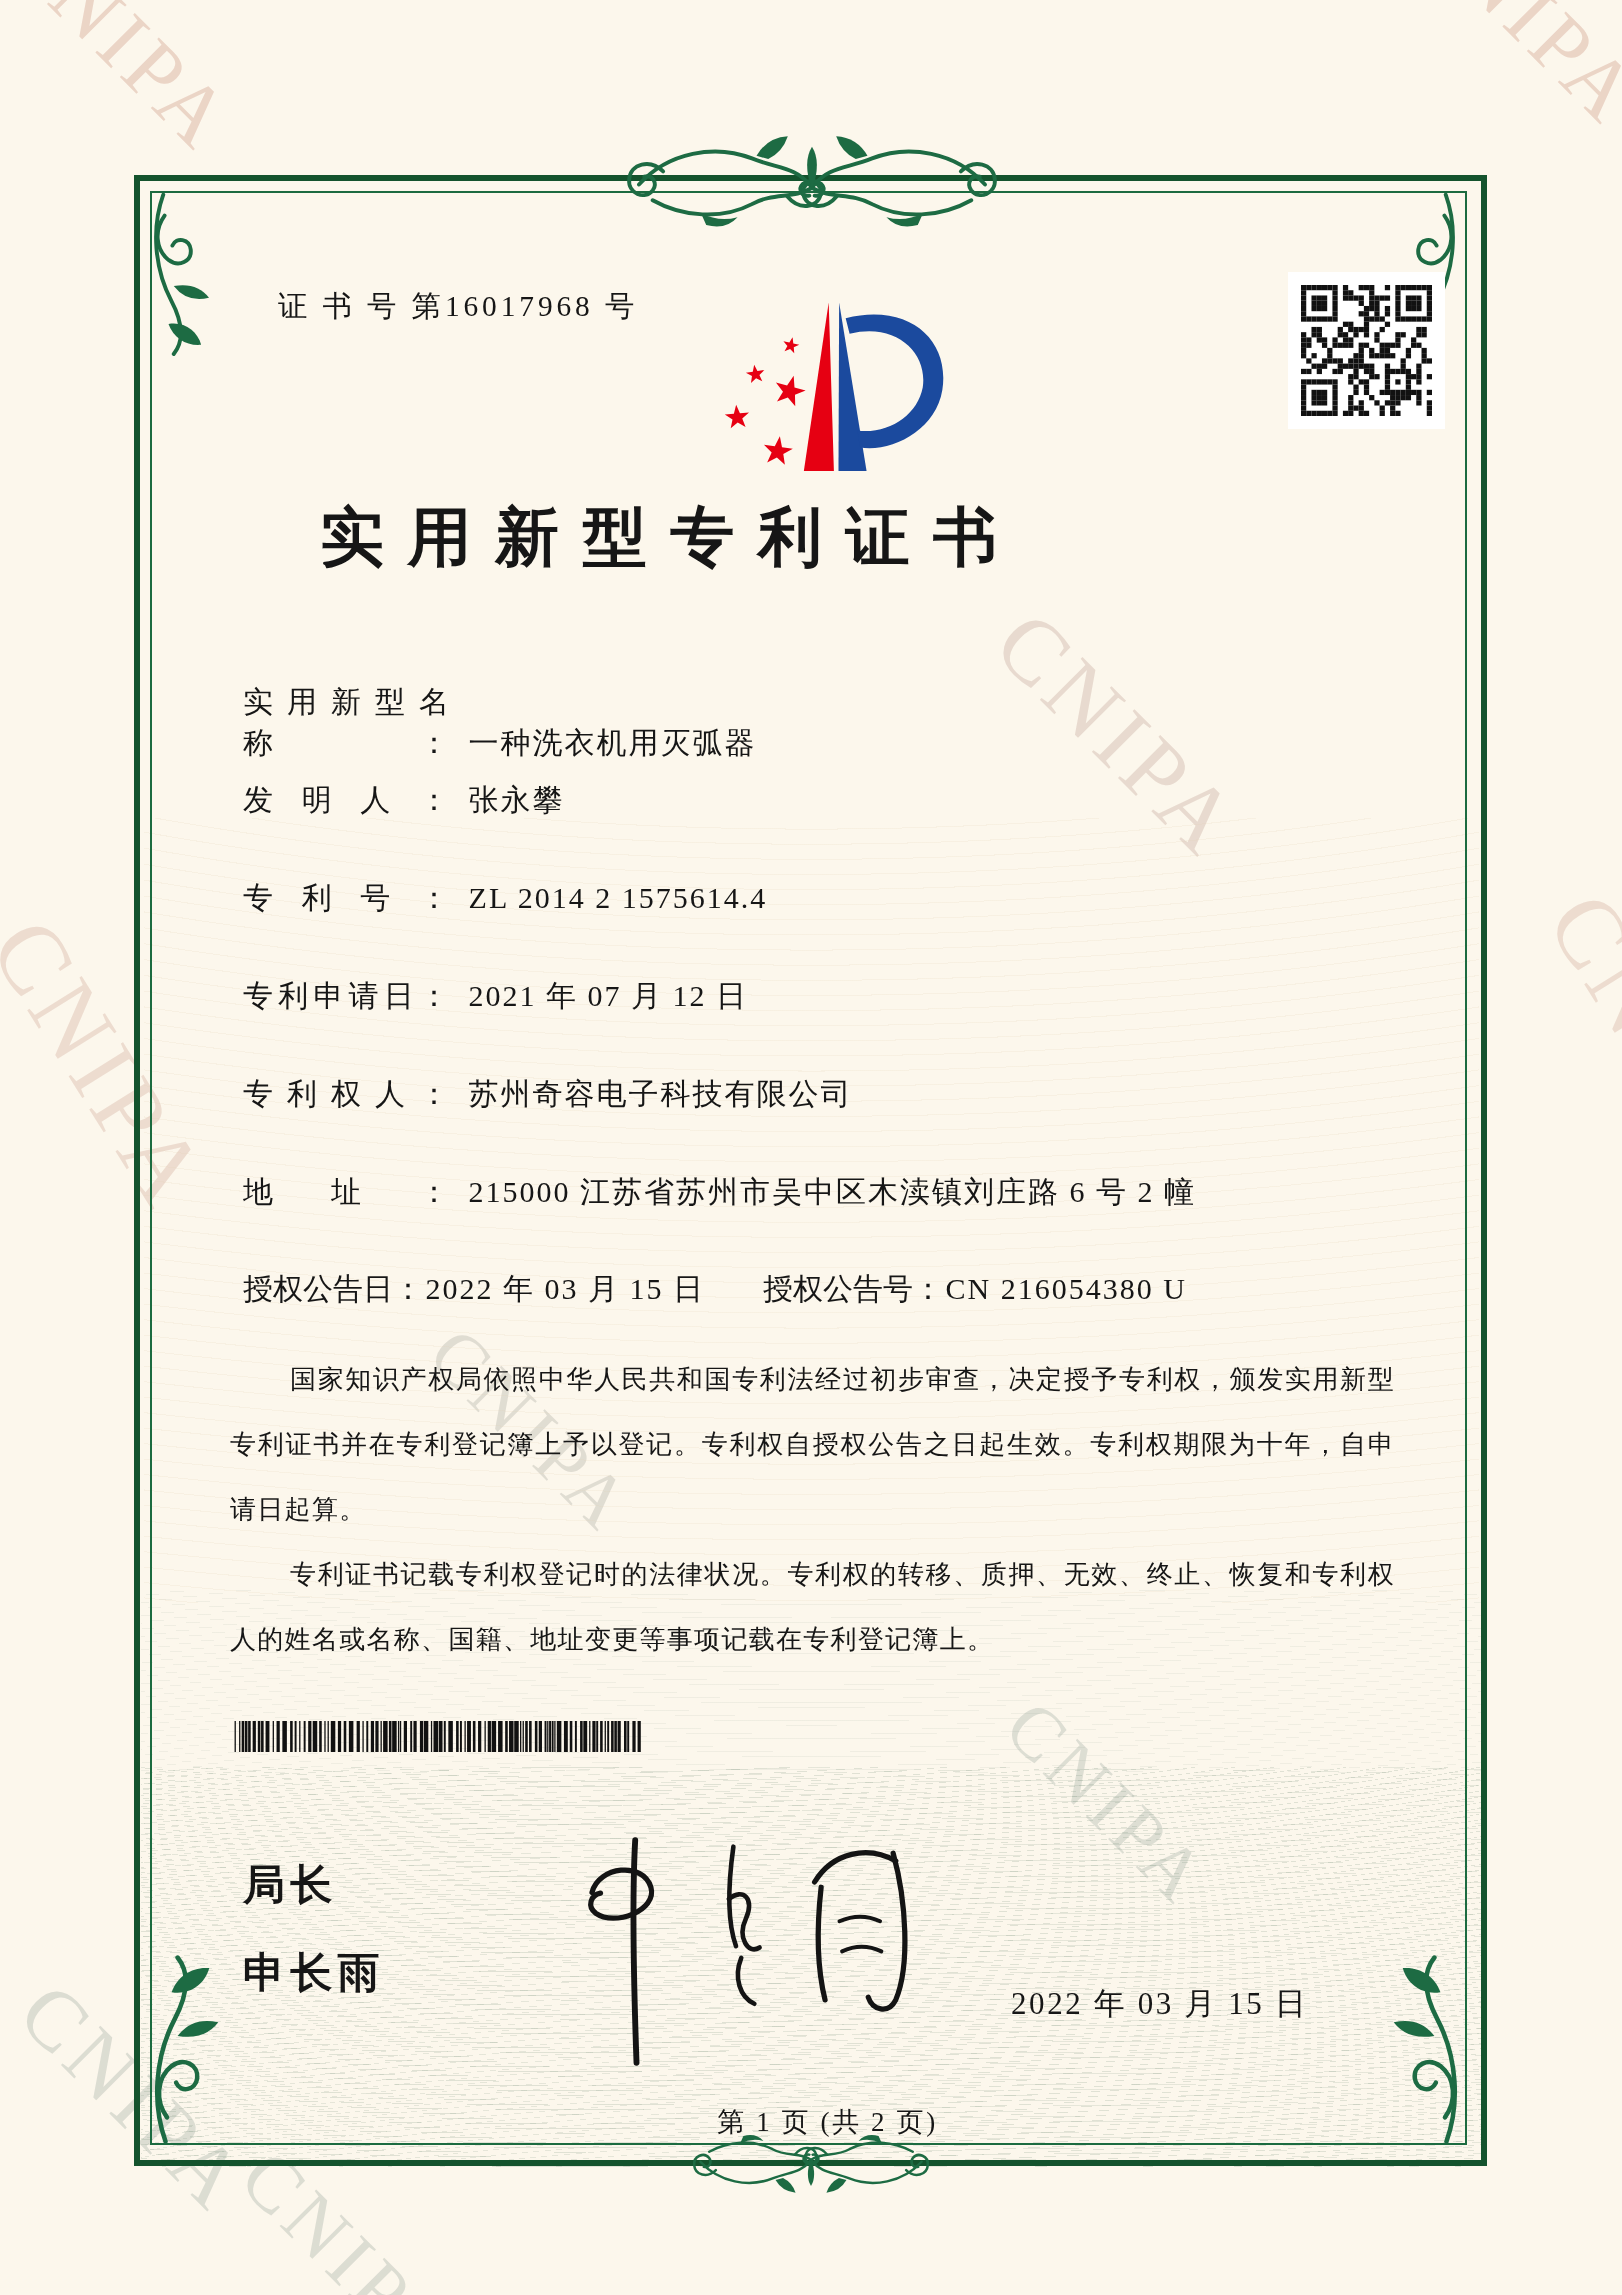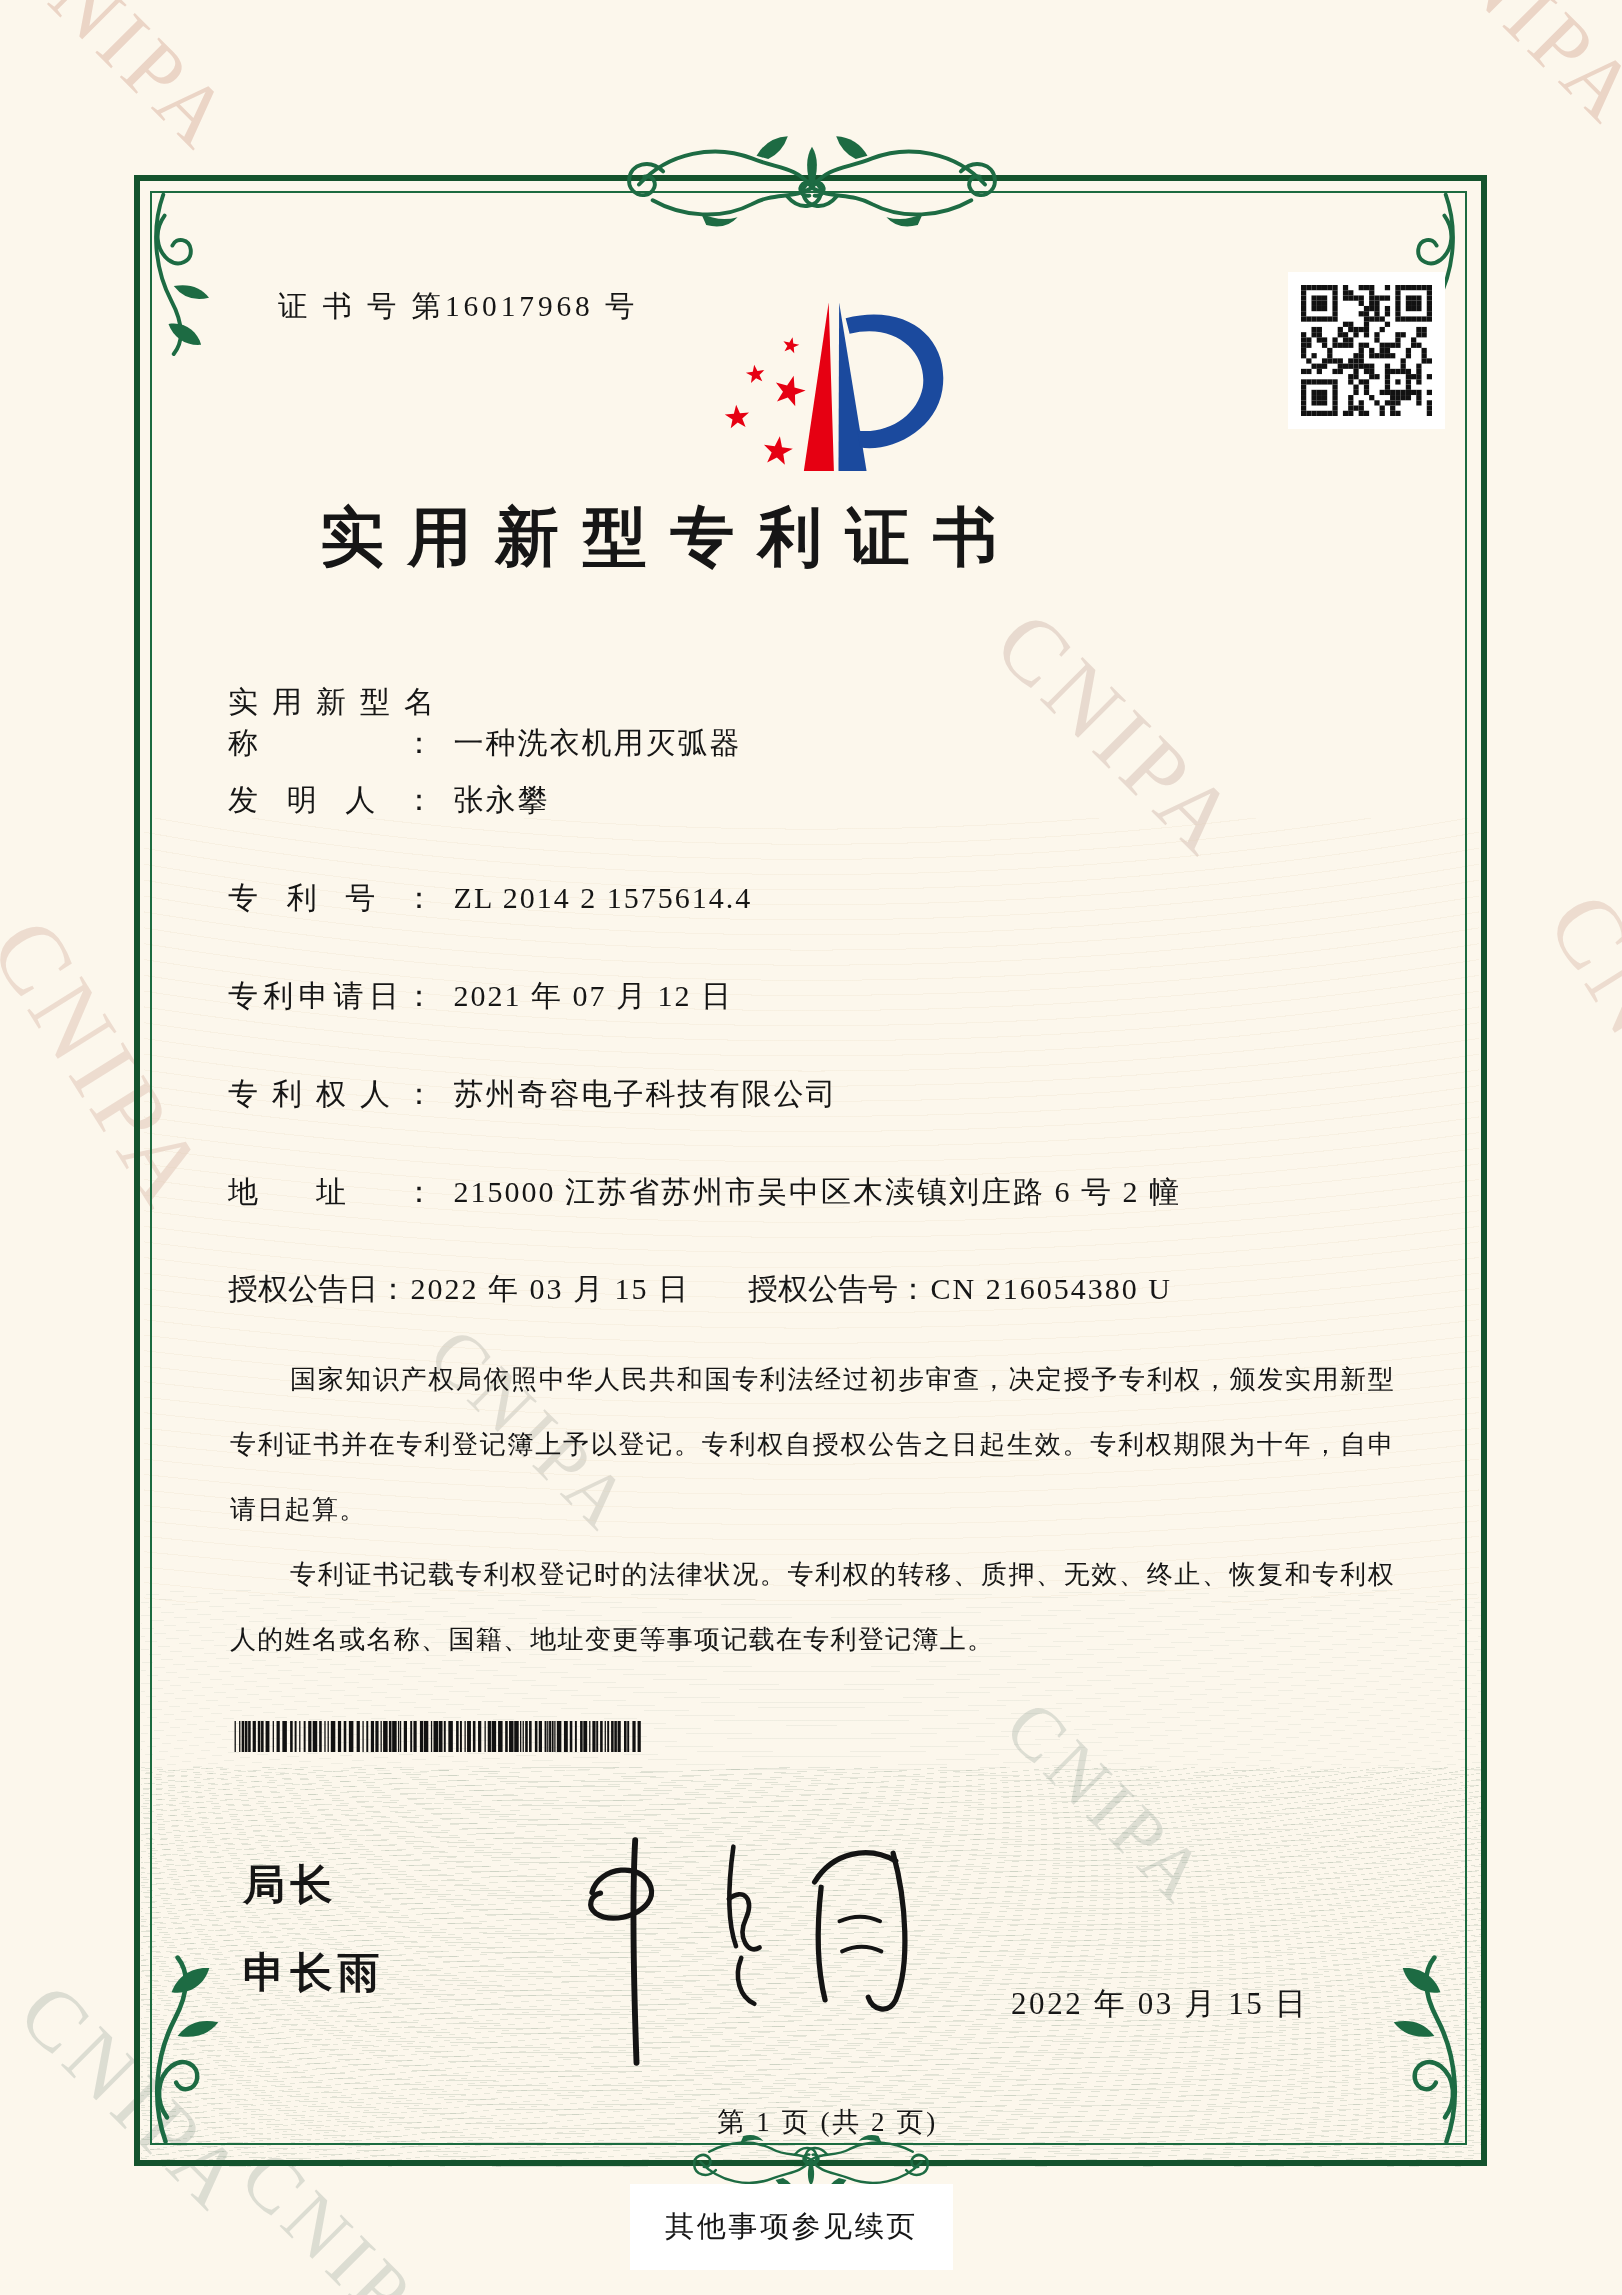--- a/index.html
+++ b/index.html
@@ -18,21 +18,21 @@
   .frame-outer{position:absolute;left:134px;top:175px;width:1341px;height:1979px;border:6.5px solid #14532d;}
   .frame-inner{position:absolute;left:150px;top:191px;width:1313px;height:1950px;border:2.6px solid #1c6b40;}
   
   .wm{position:absolute;font-family:"Liberation Serif","DejaVu Serif",serif;font-weight:400;
       letter-spacing:6.5px;white-space:nowrap;pointer-events:none;}
   
   .cert-no{position:absolute;left:230px;top:287px;font-size:29.4px;letter-spacing:3.9px;margin-left:48px;}
   .title{position:absolute;left:0;top:494px;width:1317px;text-align:center;font-size:64px;font-weight:bold;
          letter-spacing:23.6px;text-indent:23.6px;}
   
-  .frow{position:absolute;left:228px;width:1178px;font-size:30px;line-height:41px;}
+  .frow{position:absolute;left:243px;width:1178px;font-size:30px;line-height:41px;}
   .flabel{display:inline-block;width:206px;text-align:justify;text-align-last:justify;}
   .fvalue{margin-left:19.6px;letter-spacing:2px;}
   .g2{position:absolute;left:520px;top:0;}
   
   .bodytext{position:absolute;left:230px;top:1347px;width:1165px;font-size:26px;line-height:65px;
             letter-spacing:1.3px;text-align:justify;}
   .bodytext p{margin:0;text-indent:60px;}
   
   .barcode{position:absolute;left:232px;top:1721px;width:412px;height:31px;}
   
@@ -576,18 +576,15 @@
     <path class="sig" stroke-width="8" d="M434,124 C426,196 430,256 440,296"></path>
     <path class="sig" stroke-width="8" d="M544,72 C564,144 570,244 548,296 C537,318 512,312 506,292"></path>
     <path class="sig" stroke-width="6" d="M462,176 q32,-14 62,0"></path>
     <path class="sig" stroke-width="6" d="M466,222 q30,-14 60,0"></path>
   </svg>
 
   <div class="issue-date">2022 年 03 月 15 日</div>
 
   <div class="page-no">第 1 页 (共 2 页)</div>
 
-  <div class="footer-strip">
-    <span>其他事项参见续页</span>
-  </div>
 
 </div>
 
 
 </body></html>

